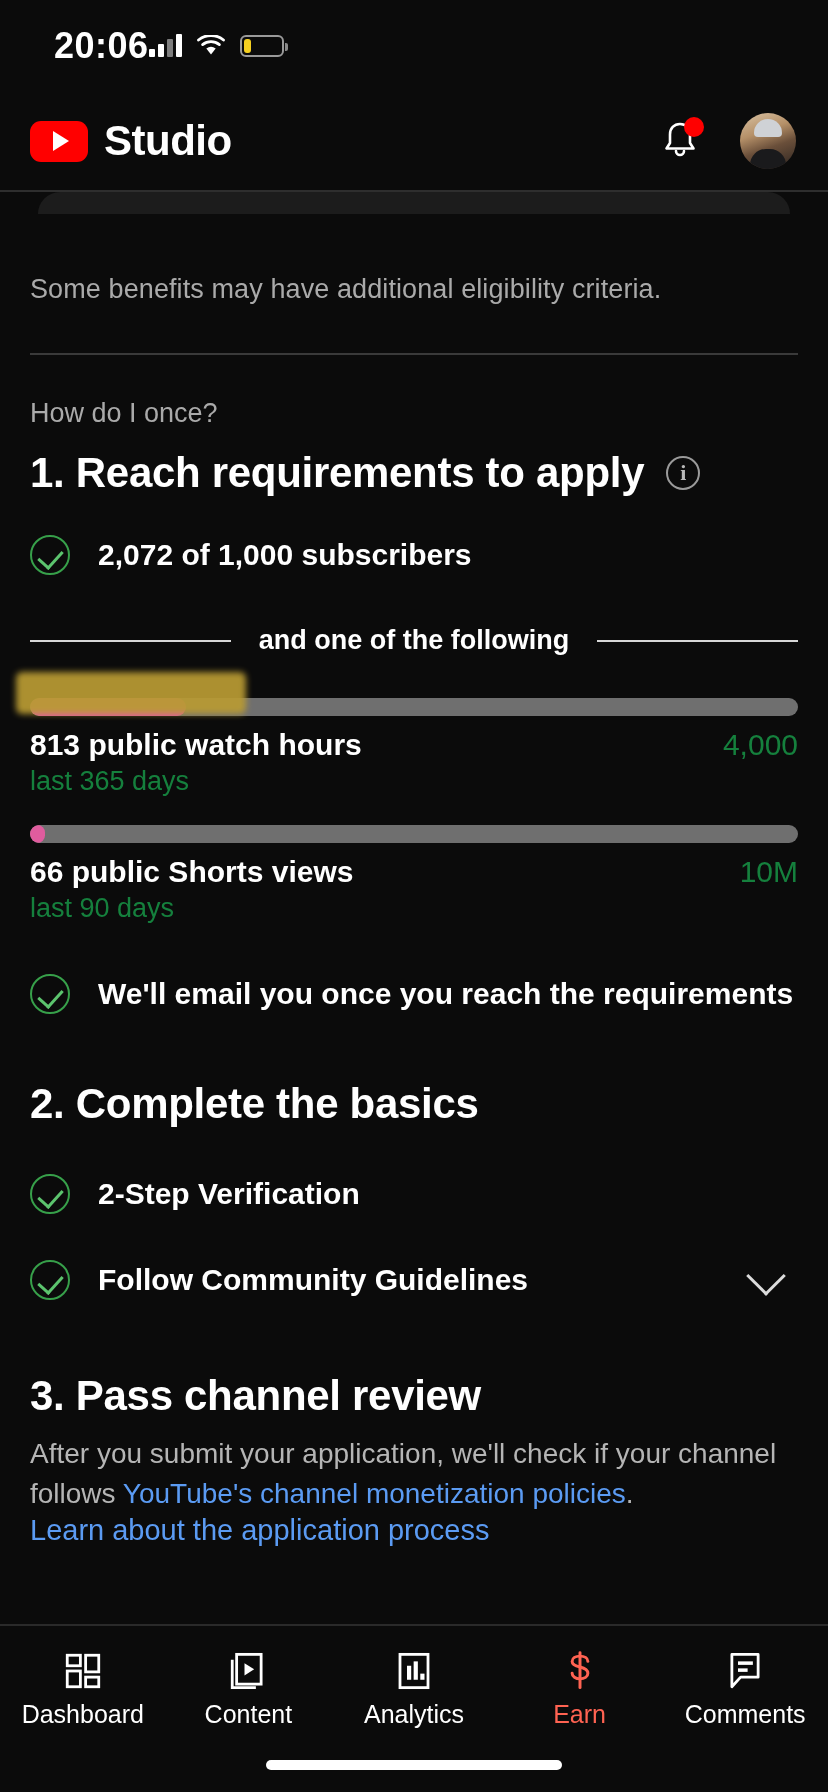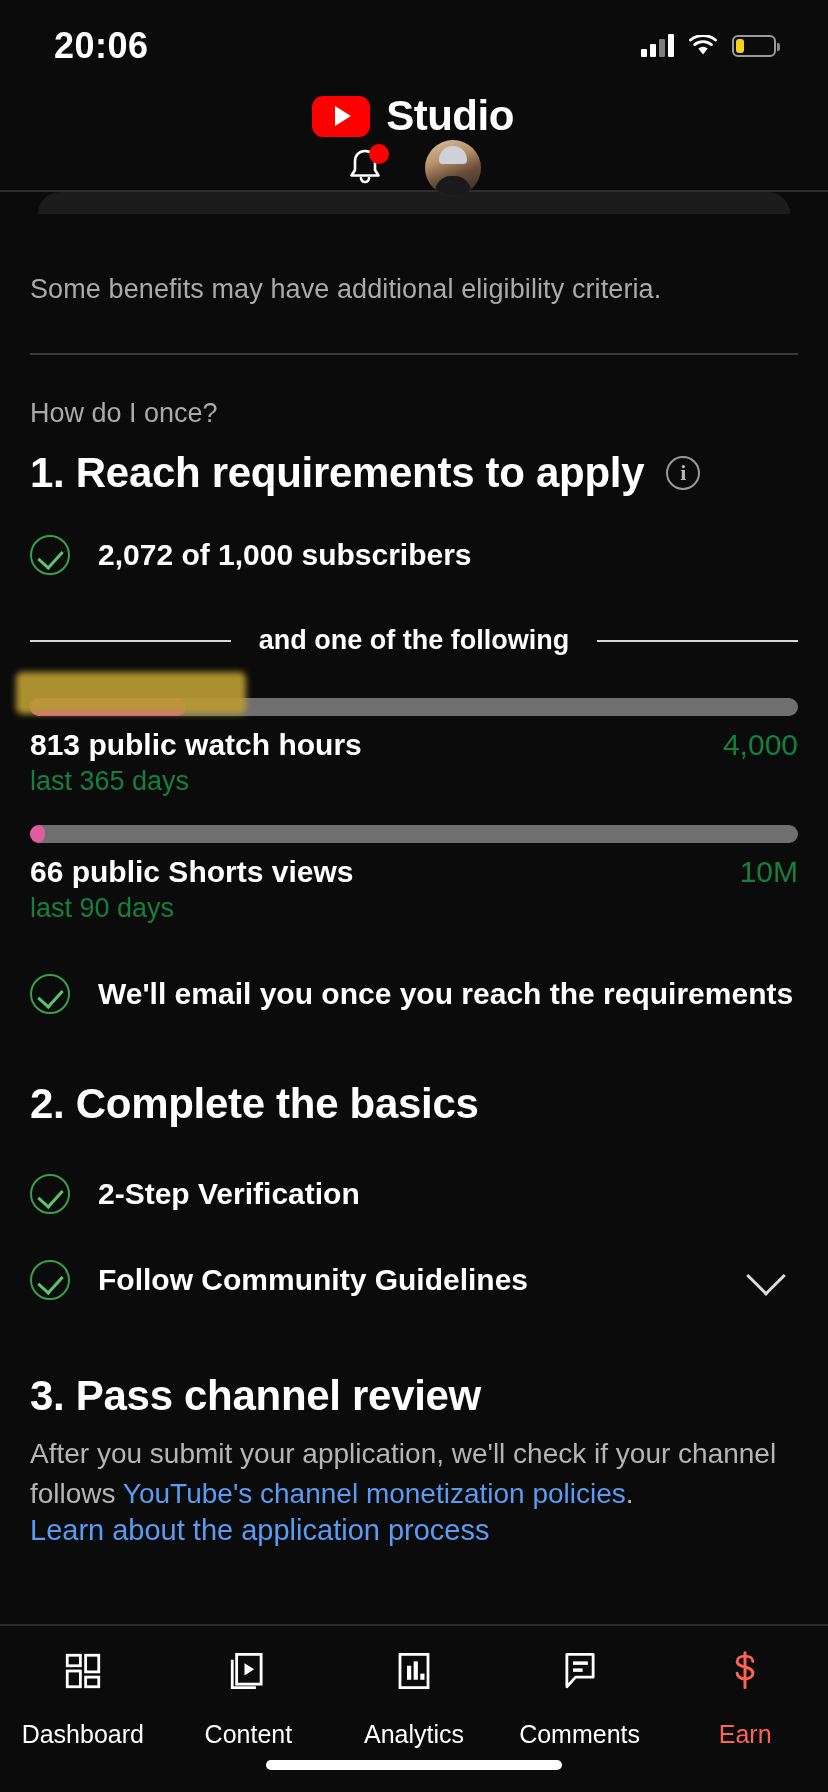--- a/index.html
+++ b/index.html
@@ -7,21 +7,21 @@
     width:828px; height:1792px;
     background:#0b0b0b;
     font-family:"Liberation Sans", sans-serif;
     overflow:hidden;
   }
   #screen { position:relative; width:828px; height:1792px; background:#0b0b0b; }
 
   
   .statusbar {
     height:92px; display:flex; align-items:center;
-    justify-content:space-between; padding:0 52px 0 54px;
+    justify-content:flex-start; padding:0 52px 0 54px;
   }
   .clock { color:#fff; font-size:36px; font-weight:600; letter-spacing:.5px; }
   .status-right { display:flex; align-items:center; gap:14px; }
   .sig { display:flex; align-items:flex-end; gap:3px; height:22px; }
   .sig i { display:block; width:6px; background:#fff; border-radius:1px; }
   .sig i:nth-child(1){ height:8px; background:#fff; }
   .sig i:nth-child(2){ height:13px; background:#fff; }
   .sig i:nth-child(3){ height:18px; background:#7d7d7d; }
   .sig i:nth-child(4){ height:23px; background:#ffffff; }
   .wifi { width:30px; height:22px; position:relative; }
@@ -31,21 +31,21 @@
   }
   .batt::after{
     content:""; position:absolute; right:-6px; top:6px; width:3px; height:8px;
     background:#8a8a8a; border-radius:0 2px 2px 0;
   }
   .batt .lvl { height:100%; width:22%; background:#f5d020; border-radius:3px; }
 
   
   .appbar {
     height:98px; display:flex; align-items:center;
-    justify-content:space-between; padding:0 32px 0 30px;flex-direction:column;
+    justify-content:space-between; padding:0 32px 0 30px;
   }
   .brand { display:flex; align-items:center; gap:16px; }
   .yt-logo {
     width:58px; height:41px; background:#ff0000; border-radius:11px;
     display:flex; align-items:center; justify-content:center;
   }
   .yt-logo .tri {
     width:0; height:0; border-left:16px solid #fff;
     border-top:10px solid transparent; border-bottom:10px solid transparent;
     margin-left:4px;
@@ -157,21 +157,21 @@
   .link-standalone {
     color:#5b9bf3; font-size:29px; display:inline-block;
   }
 
   
   .tabbar {
     position:absolute; left:0; bottom:0; width:828px; height:168px;
     background:#0b0b0b; border-top:2px solid #2a2a2a;
     display:flex; align-items:flex-start; padding-top:24px;
   }
-  .tab { flex:1; display:flex; flex-direction:column; align-items:center; gap:28px; }
+  .tab { flex:1; display:flex; flex-direction:column; align-items:center; gap:8px; }
   .tab .lbl { font-size:25px; color:#ffffff; }
   .tab.active .lbl { color:#ff6352; }
   .tabicon { width:42px; height:42px; display:block; }
 
   .homebar {
     position:absolute; left:50%; transform:translateX(-50%); bottom:22px;
     width:296px; height:10px; background:#ffffff; border-radius:5px;
   }
 </style>
 </head>
@@ -325,34 +325,34 @@
     <div class="tab">
       <svg class="tabicon" viewBox="0 0 24 24">
         <rect x="4" y="2.5" width="16" height="19" fill="none" stroke="#fff" stroke-width="1.6"></rect>
         <rect x="8" y="9" width="2.4" height="8" fill="#fff"></rect>
         <rect x="11.8" y="6.5" width="2.4" height="10.5" fill="#fff"></rect>
         <rect x="15.6" y="13.5" width="2.4" height="3.5" fill="#fff"></rect>
       </svg>
       <span class="lbl">Analytics</span>
     </div>
 
+    <div class="tab active">
+      <svg class="tabicon" viewBox="0 0 24 24">
+        <path d="M16.5 6.5 c0-1.8-2-3-4.5-3 s-4.5 1.2-4.5 3 s2 2.6 4.5 3.2 s4.5 1.6 4.5 3.6 s-2 3.2-4.5 3.2 s-4.5-1.4-4.5-3.2" fill="none" stroke="#ff6352" stroke-width="1.7" stroke-linecap="round"></path>
+        <path d="M12 1.5 V21.5" stroke="#ff6352" stroke-width="1.7" stroke-linecap="round"></path>
+      </svg>
+      <span class="lbl" style="color: rgb(255, 99, 82);">Earn</span>
+    </div>
+
     <div class="tab">
       <svg class="tabicon" viewBox="0 0 24 24">
         <path d="M4.5 2.5 H19.5 V15.5 H9.5 L4.5 21 Z" fill="none" stroke="#fff" stroke-width="1.6" stroke-linejoin="round"></path>
         <rect x="8" y="6.5" width="8.5" height="2" fill="#fff"></rect>
         <rect x="8" y="10.5" width="5.5" height="2" fill="#fff"></rect>
       </svg>
       <span class="lbl">Comments</span>
     </div>
-
-    <div class="tab active">
-      <svg class="tabicon" viewBox="0 0 24 24">
-        <path d="M16.5 6.5 c0-1.8-2-3-4.5-3 s-4.5 1.2-4.5 3 s2 2.6 4.5 3.2 s4.5 1.6 4.5 3.6 s-2 3.2-4.5 3.2 s-4.5-1.4-4.5-3.2" fill="none" stroke="#ff6352" stroke-width="1.7" stroke-linecap="round"></path>
-        <path d="M12 1.5 V21.5" stroke="#ff6352" stroke-width="1.7" stroke-linecap="round"></path>
-      </svg>
-      <span class="lbl" style="color: rgb(255, 99, 82);">Earn</span>
-    </div>
   </div>
 
   <div class="highlight" style="background: rgb(185, 155, 51);"></div>
 
   <div class="homebar"></div>
 </div>
 
 </body></html>

